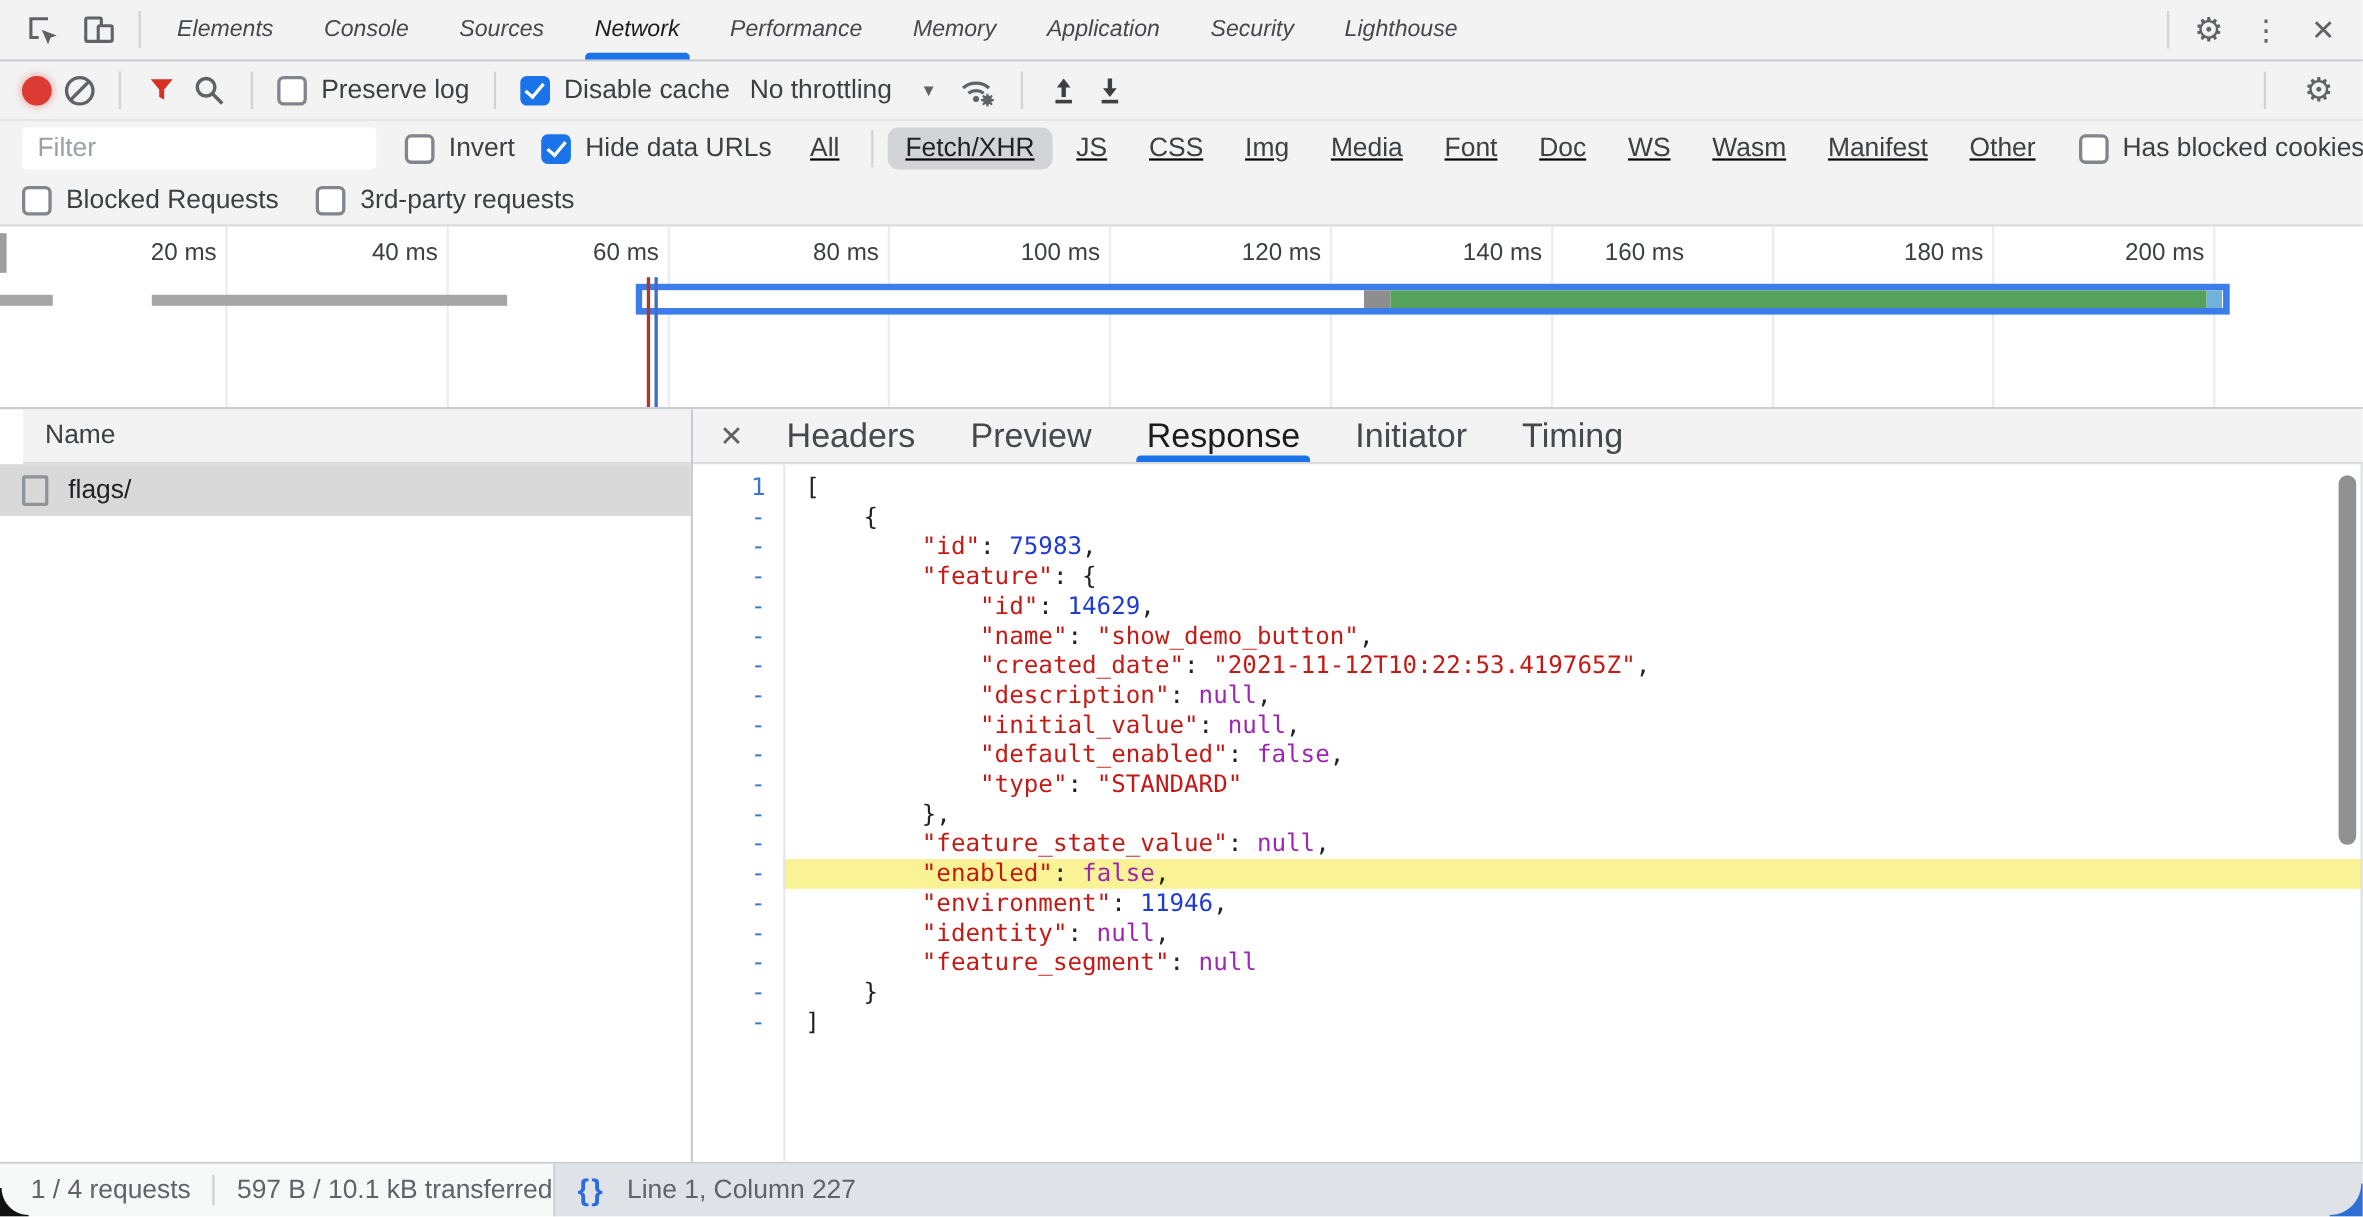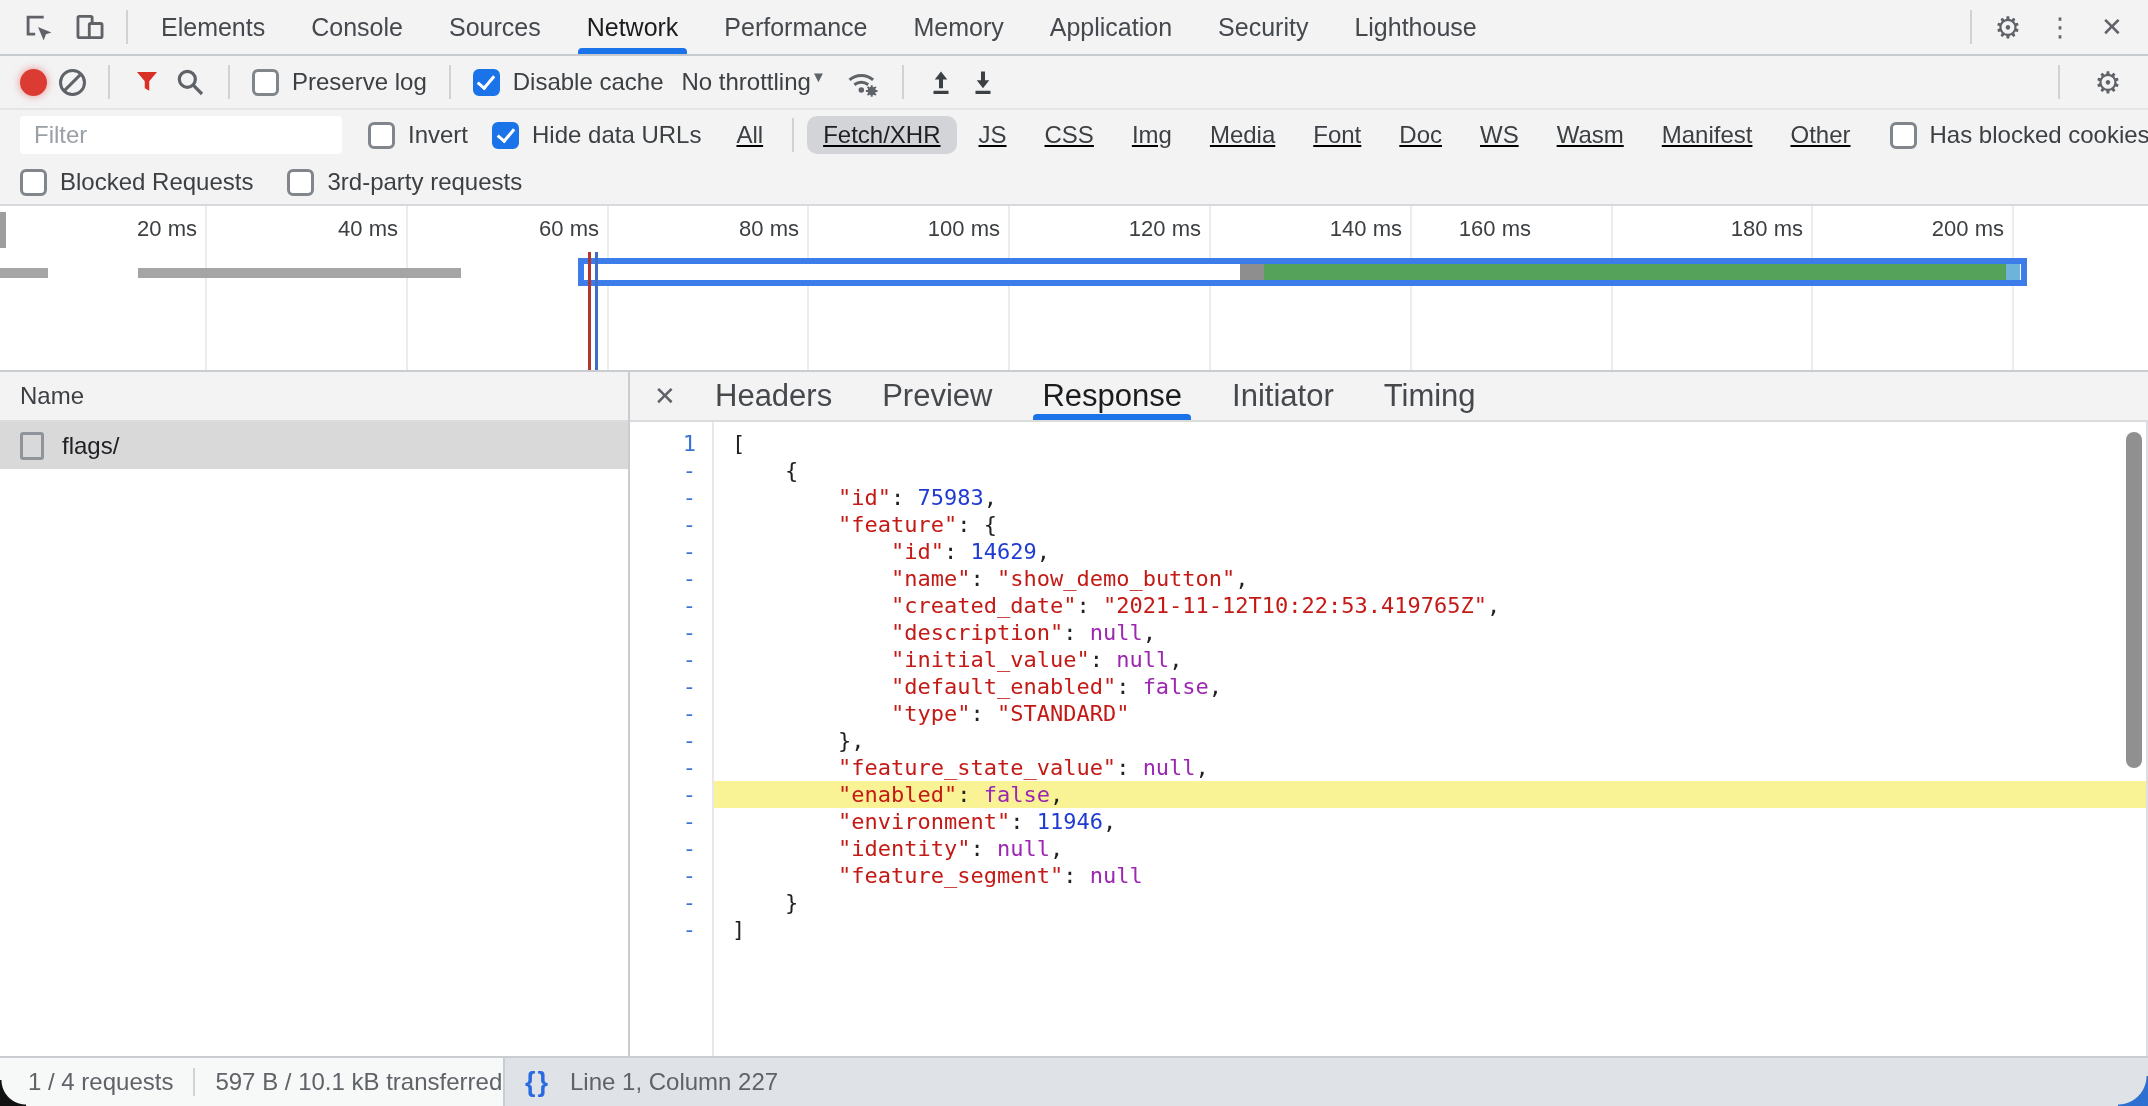--- a/index.html
+++ b/index.html
@@ -5,36 +5,36 @@
   * { box-sizing: border-box; margin: 0; padding: 0; }
   html,body { width:2148px; height:1106px; }
   body { font-family:"Liberation Sans", sans-serif; background:#fff; overflow:hidden; }
   #app { position:relative; width:2148px; height:1106px; background:#fff; }
 
   
   .tabbar { display:flex; align-items:stretch; height:56px; background:#f3f3f4; border-bottom:2px solid #c6c9cd; padding-left:12px; }
   .icbtn { width:52px; display:flex; align-items:center; justify-content:center; flex:none; }
   .vdiv { width:2px; height:34px; background:#d0d3d6; margin:auto 10px; flex:none; }
   .tabs { display:flex; align-items:stretch; }
-  .tab { position:relative; display:flex; align-items:center; padding:12px 23px; font-size:25px; color:#45494d; cursor:default; }
+  .tab { position:relative; display:flex; align-items:center; padding:12px 23px; font-size:21px; color:#45494d; cursor:default;font-style:italic; }
   .tab.selected { color:#1a1c1e; }
   .tab.selected::after { content:""; position:absolute; left:14px; right:14px; bottom:0; height:6px; background:#1a73e8; border-radius:4px 4px 0 0; }
   .trail { margin-left:auto; display:flex; align-items:center; padding-right:10px; }
   .glyph { font-size:30px; color:#5f6368; width:52px; text-align:center; }
 
   
   .toolbar2 { display:flex; align-items:center; height:54px; background:#f3f3f4; border-bottom:2px solid #e4e5e7; padding:0 14px 0 20px; gap:12px; }
   .rec { width:27px; height:27px; border-radius:50%; background:#dc3b33; box-shadow:0 0 8px rgba(220,59,51,.55); flex:none; }
   .clear-ic { position:relative; width:27px; height:27px; border:3px solid #5f6368; border-radius:50%; flex:none; }
   .clear-ic::after { content:""; position:absolute; left:9px; top:-2px; width:3px; height:25px; background:#5f6368; transform:rotate(45deg); }
   .cbl { display:flex; align-items:center; gap:13px; font-size:24px; color:#3c4043; white-space:nowrap; }
   .cb { width:27px; height:27px; border:3px solid #80868b; border-radius:6px; background:#fff; flex:none; display:flex; align-items:center; justify-content:center; }
   .cb.checked { background:#1a73e8; border-color:#1a73e8; }
   .cb.checked::after { content:""; width:7px; height:14px; border:solid #fff; border-width:0 3px 3px 0; transform:rotate(40deg); margin-top:-3px; }
-  .ddl { display:flex; align-items:flex-start; font-size:24px; color:#3c4043; padding:0 6px; }
+  .ddl { display:flex; align-items:center; gap:26px; font-size:24px; color:#3c4043; padding:0 6px; }
   .caret { font-size:15px; color:#5f6368; }
 
   
   .filterbar { display:flex; align-items:center; height:50px; background:#f3f3f4; padding-left:20px; }
   .filter-input { width:322px; height:38px; border:none; outline:none; background:#fff; border-radius:4px; font-size:24px; color:#202124; padding:0 14px; margin-right:26px; font-family:"Liberation Sans", sans-serif; }
   .filter-input::placeholder { color:#9aa0a6; }
   .chips { display:flex; align-items:center;text-decoration:underline; }
   .chip { padding:5px 16px; margin:0 3px; border-radius:10px; font-size:24px; color:#3c4043; white-space:nowrap; }
   .chip.selected { background:#d2d4d8; color:#202124; }
 
@@ -47,21 +47,21 @@
   .rlab { position:absolute; top:10px; width:150px; text-align:right; font-size:22px; color:#3c4043; }
   .wf-mark { position:absolute; left:0; top:6px; width:6px; height:36px; background:#9e9e9e; }
   .gbar { position:absolute; height:10px; background:#a5a5a5; }
   .reqbar { position:absolute; left:578px; top:52px; width:1449px; height:28px; border:6px solid #3d7de9; background:#fff; display:flex; }
   .seg { height:100%; flex:none; }
   .evline { position:absolute; top:46px; height:120px; width:3px; }
 
   
   .main { display:flex; height:684px; }
   .left { width:630px; flex:none; border-right:2px solid #c9ccd1; display:flex; flex-direction:column; background:#fff; }
-  .lheader { height:50px; background:#f3f3f4; border-bottom:2px solid #dadcde; display:flex; align-items:center; padding-left:20px; font-size:24px; color:#3c4043; flex:none; }
+  .lheader { height:50px; background:#f3f3f4; border-bottom:2px solid #dadcde; display:flex; align-items:center; padding-left:20px; font-size:24px; color:#3c4043; flex:none;margin-left:21px; }
   .lrow { height:47px; background:#d9d9d9; display:flex; align-items:center; padding-left:20px; gap:18px; font-size:24px; color:#202124; flex:none; }
   .doc-ic { width:24px; height:28px; border:3px solid #8f949b; border-radius:3px; background:transparent; flex:none; }
 
   .right { flex:1; display:flex; flex-direction:column; position:relative; background:#fff; }
   .dtabs { height:50px; background:#f3f3f4; border-bottom:2px solid #dadcde; display:flex; align-items:stretch; padding-left:10px; flex:none; }
   .xbtn { width:50px; display:flex; align-items:center; justify-content:center; font-size:26px; color:#5f6368; }
   .dtab { position:relative; display:flex; align-items:center; padding:0 25px; font-size:31px; color:#45494d; }
   .dtab.selected { color:#1a1c1e; }
   .dtab.selected::after { content:""; position:absolute; left:16px; right:16px; bottom:0; height:6px; background:#1a73e8; border-radius:4px 4px 0 0; }
 

